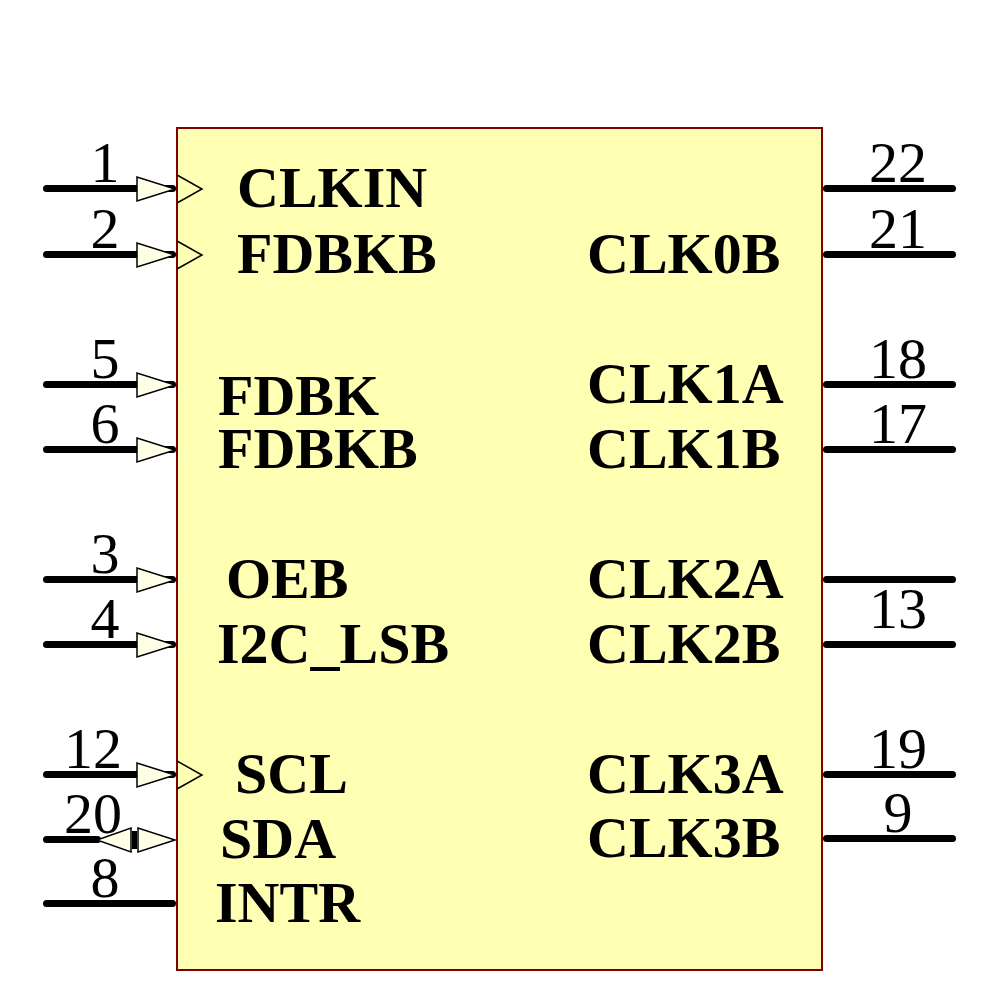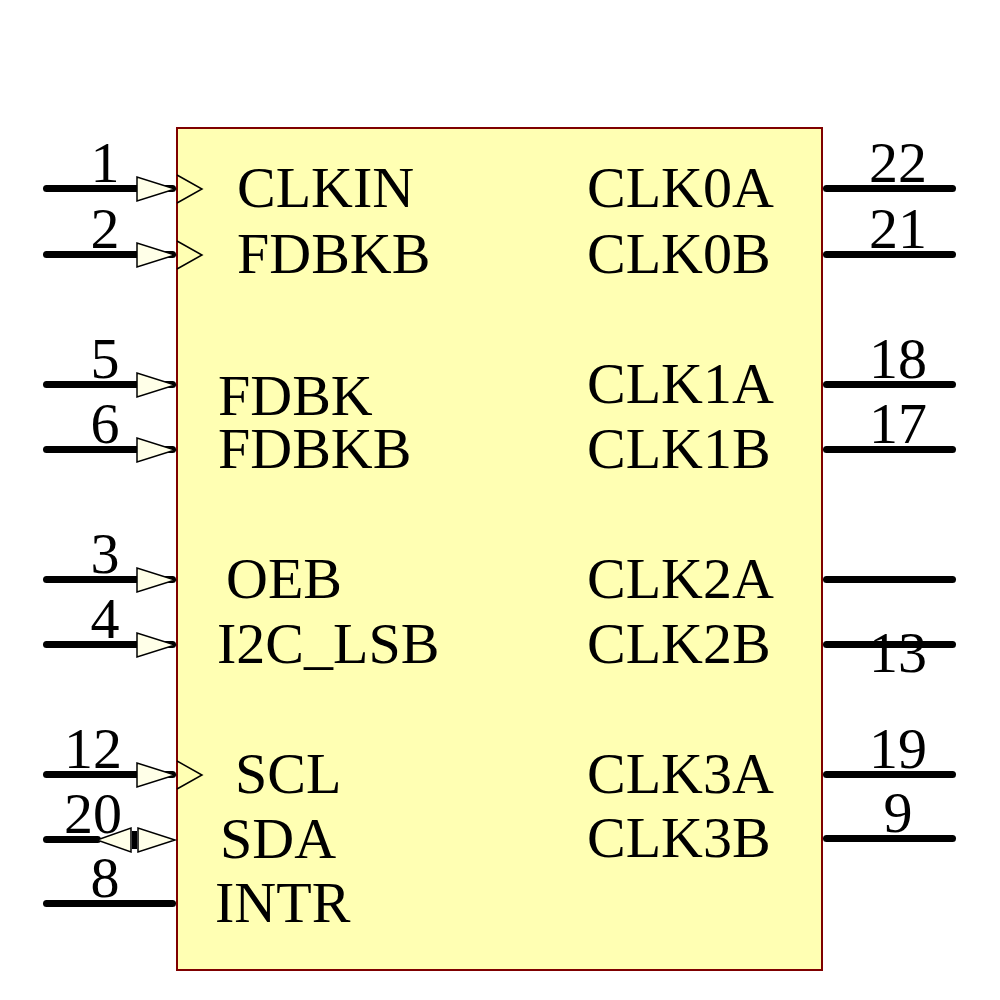--- a/index.html
+++ b/index.html
@@ -14,21 +14,21 @@
   .pline {
     position:absolute; height:7px; background:#000000; border-radius:3.5px;
   }
   .pline.left  { left:43px;  width:133px; }
   .pline.right { left:823px; width:133px; }
   .pnum {
     position:absolute; width:130px; text-align:center;
     font-size:58px; line-height:58px; white-space:nowrap;
   }
   .plabel {
-    position:absolute; font-size:58px; line-height:58px; white-space:nowrap;
+    position:absolute; font-size:58px; line-height:58px; white-space:nowrap;font-weight:bold;
   }
   #pin-art { position:absolute; left:0; top:0; width:1000px; height:1000px; pointer-events:none; }
   .arrow-fill { fill:#FFFFE8; stroke:#000000; stroke-width:1.5; }
   .chev { fill:none; stroke:#000000; stroke-width:1.5; }
   .bidir-bar { stroke:#000000; stroke-width:5; }
 </style>
 </head>
 <body>
 
 <div id="canvas">
@@ -82,35 +82,34 @@
   <div class="pnum" style="left:40px; top:525px">3</div>
   <div class="pnum" style="left:40px; top:590px">4</div>
   <div class="pnum" style="left:28px; top:720px">12</div>
   <div class="pnum" style="left:28px; top:785px">20</div>
   <div class="pnum" style="left:40px; top:849px">8</div>
 
   <div class="pnum" style="left:833px; top:134px">22</div>
   <div class="pnum" style="left:833px; top:200px">21</div>
   <div class="pnum" style="left:833px; top:330px">18</div>
   <div class="pnum" style="left:833px; top:395px">17</div>
-  <div class="pnum" style="left:833px; top:624px">13</div>
+  <div class="pnum" style="left:833px; top:580px">13</div>
   <div class="pnum" style="left:833px; top:720px">19</div>
   <div class="pnum" style="left:833px; top:784px">9</div>
 
   <div class="plabel" style="left:237px; top:159px">CLKIN</div>
   <div class="plabel" style="left:237px; top:225px">FDBKB</div>
   <div class="plabel" style="left:218px; top:367px">FDBK</div>
   <div class="plabel" style="left:226px; top:550px">OEB</div>
   <div class="plabel" style="left:218px; top:420px">FDBKB</div>
   <div class="plabel" style="left:217px; top:615px">I2C_LSB</div>
   <div class="plabel" style="left:235px; top:745px">SCL</div>
   <div class="plabel" style="left:215px; top:874px">INTR</div>
   <div class="plabel" style="left:220px; top:810px">SDA</div>
 
-  <div class="plabel" style="left:587px; top:159px">CLK0A</div>
   <div class="plabel" style="left:587px; top:225px">CLK0B</div>
   <div class="plabel" style="left:587px; top:355px">CLK1A</div>
   <div class="plabel" style="left:587px; top:420px">CLK1B</div>
   <div class="plabel" style="left:587px; top:550px">CLK2A</div>
   <div class="plabel" style="left:587px; top:615px">CLK2B</div>
   <div class="plabel" style="left:587px; top:745px">CLK3A</div>
   <div class="plabel" style="left:587px; top:809px">CLK3B</div>
 
 </div>
 

